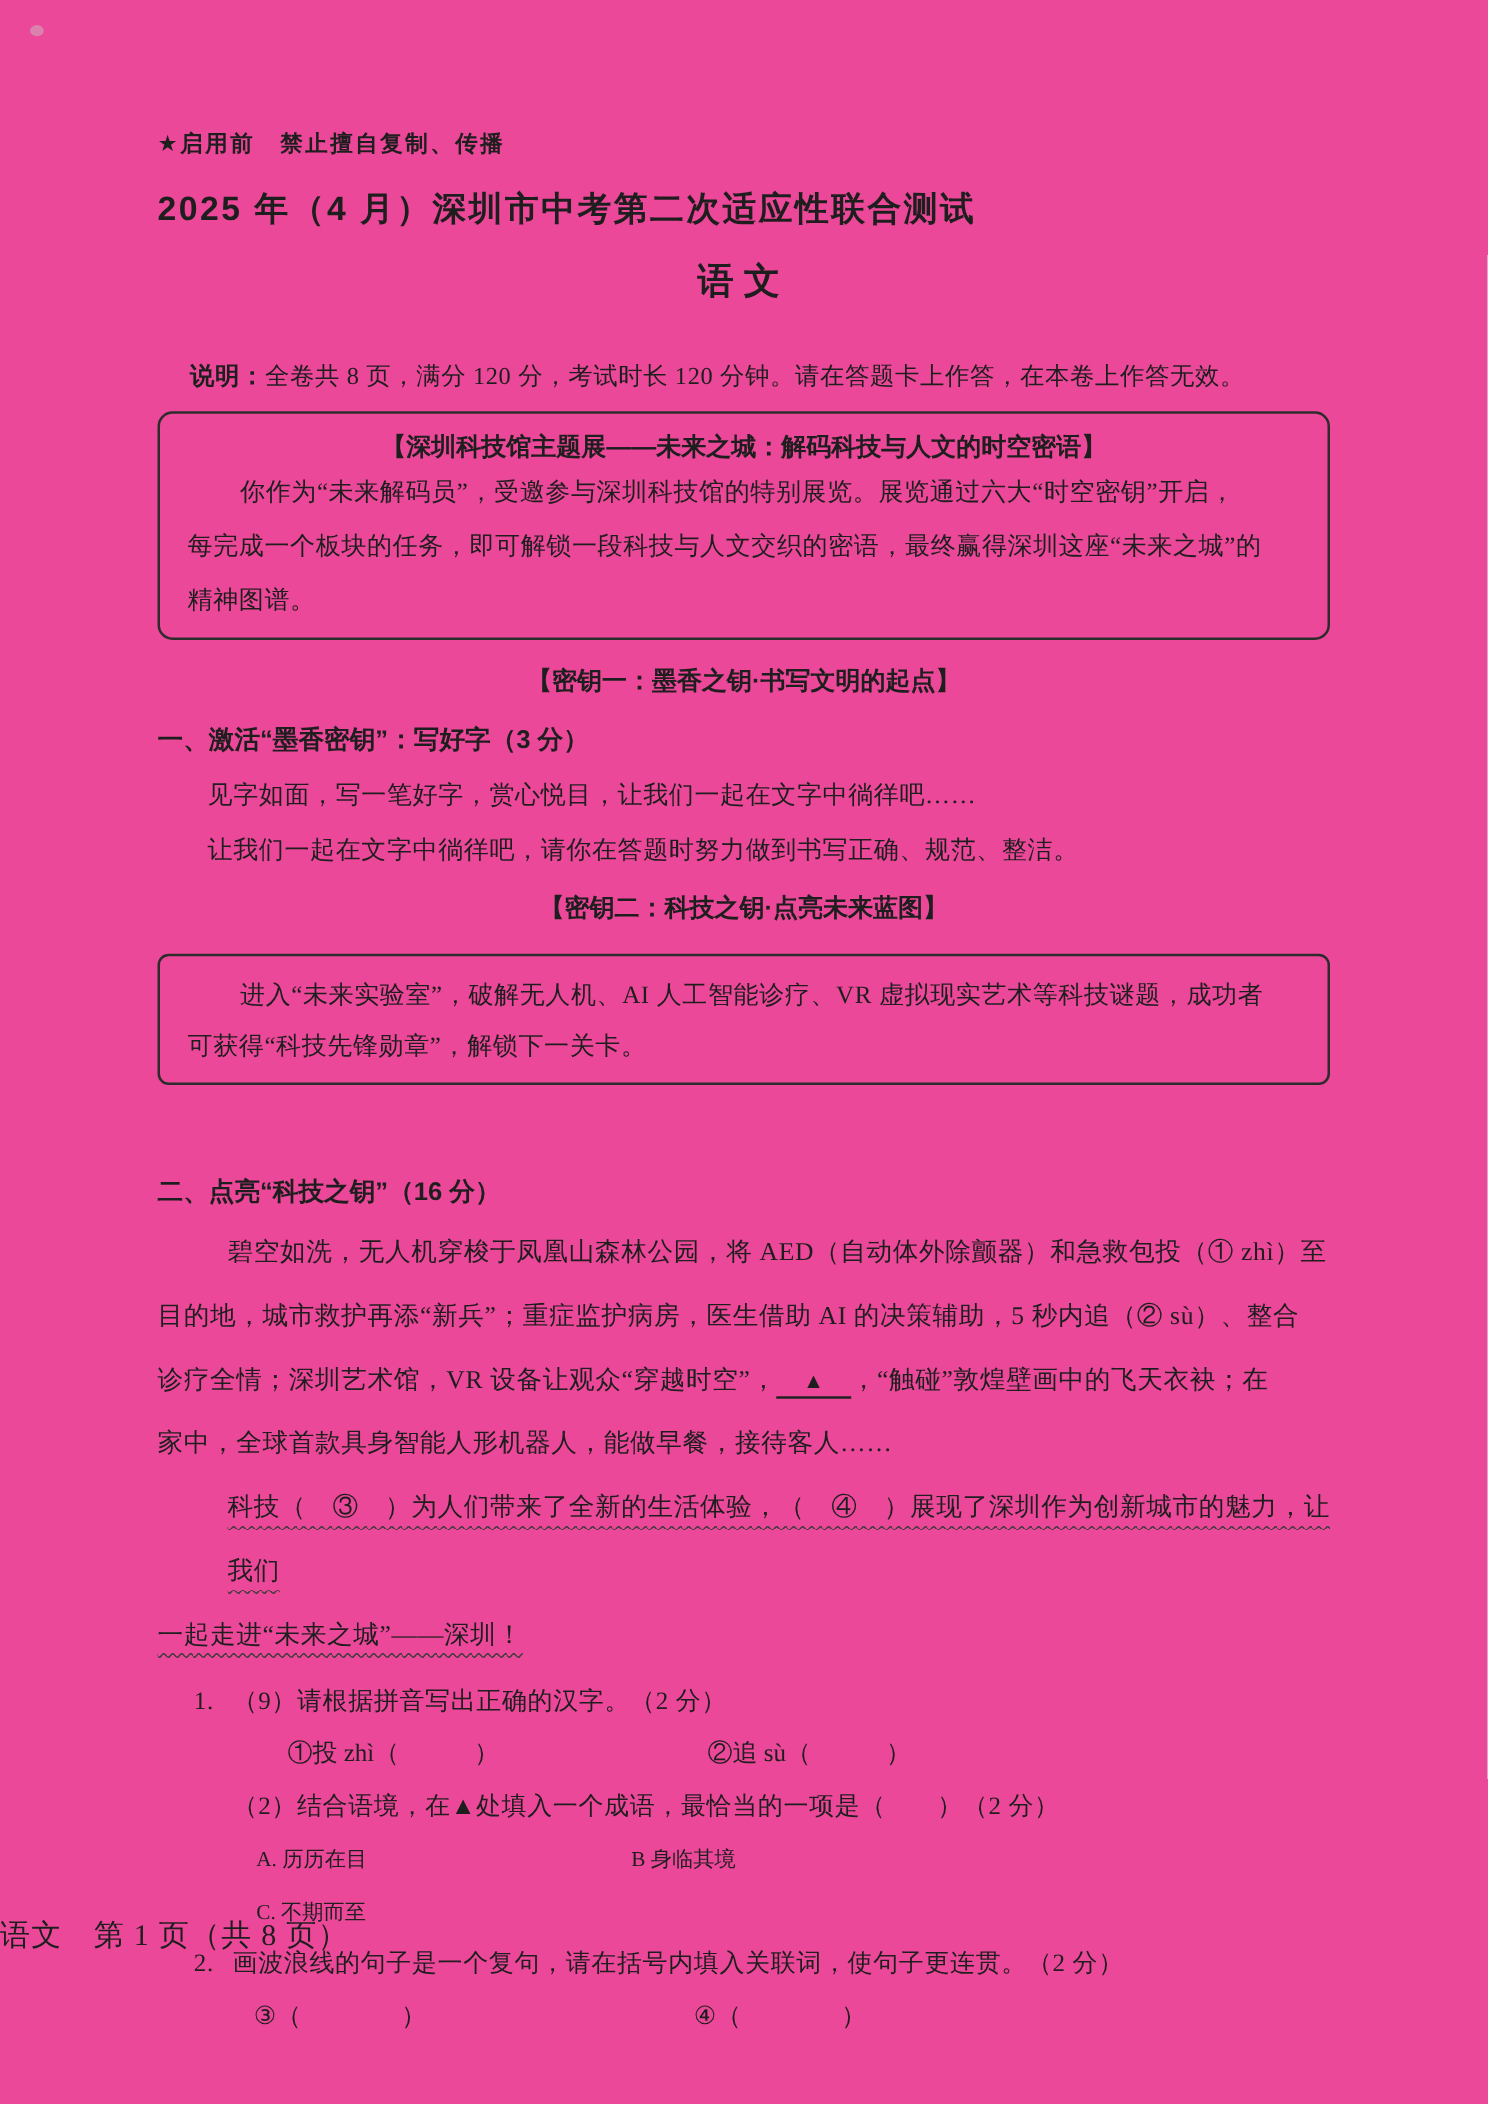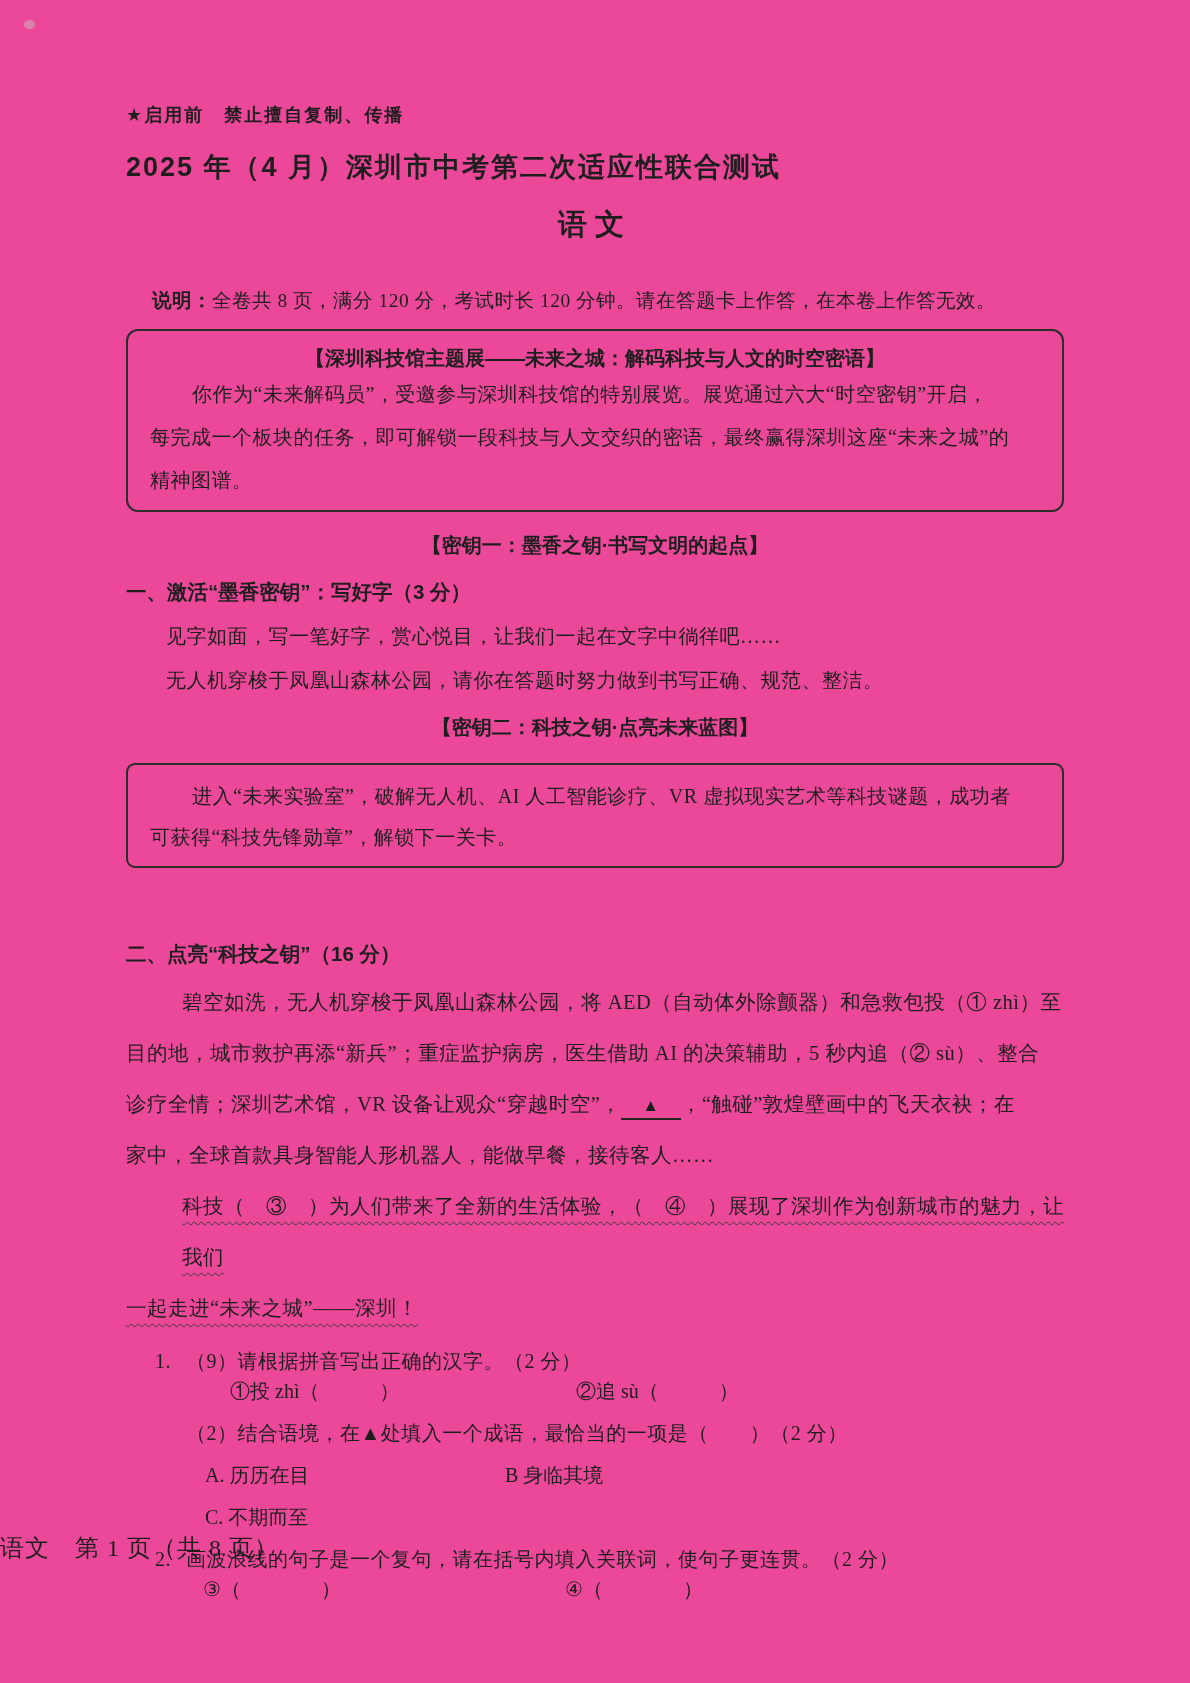--- a/index.html
+++ b/index.html
@@ -36,25 +36,25 @@
 
   .section2{margin-top:72px;}
   .para{margin-top:9px;}
   .pline{font-size:20.5px;line-height:51px;letter-spacing:.5px;}
   .pline.indent{padding-left:56px;}
   .tri-blank{display:inline-block;border-bottom:2px solid #222;padding:0 21px 1px 21px;line-height:22px;font-size:17px;}
   .wavy{text-decoration:underline;text-decoration-style:wavy;text-decoration-color:#3a3a3a;text-decoration-thickness:1.3px;text-underline-offset:8px;}
 
   .q-row{margin-top:13px;display:flex;font-size:20px;line-height:29px;letter-spacing:.5px;padding-left:29px;}
   .q-num{width:31px;flex:0 0 31px;}
-  .blank-row{display:flex;font-size:20px;line-height:30px;gap:10px;}
+  .blank-row{margin-top:12px;display:flex;font-size:20px;line-height:30px;}
   .blank-row .b1{margin-left:104px;width:336px;flex:0 0 336px;}
   .blank-row2 .b1{margin-left:77px;width:352px;flex:0 0 352px;}
   .options{padding-left:79px;}
-  .opt-row{display:flex;margin-top:13px;font-size:20px;line-height:29px;}
+  .opt-row{display:flex;margin-top:13px;font-size:17px;line-height:29px;}
   .opt-cell{width:300px;flex:0 0 300px;}
 
   .footer{position:absolute;left:0;right:0;top:1532px;font-size:24px;letter-spacing:1px;}
 </style>
 </head>
 <body>
 
 <div class="page">
   <div class="smudge"></div>
 
@@ -71,21 +71,21 @@
       <div class="intro-title">【深圳科技馆主题展——未来之城：解码科技与人文的时空密语】</div>
       <div class="boxline indent">你作为“未来解码员”，受邀参与深圳科技馆的特别展览。展览通过六大“时空密钥”开启，</div>
       <div class="boxline">每完成一个板块的任务，即可解锁一段科技与人文交织的密语，最终赢得深圳这座“未来之城”的</div>
       <div class="boxline">精神图谱。</div>
     </div>
 
     <div class="banner">【密钥一：墨香之钥·书写文明的起点】</div>
 
     <div class="section-title">一、激活“墨香密钥”：写好字（3 分）</div>
     <div class="k1-line">见字如面，写一笔好字，赏心悦目，让我们一起在文字中徜徉吧……</div>
-    <div class="k1-line">无人机穿梭于凤凰山森林公园，请你在答题时努力做到书写正确、规范、整洁。</div>
+    <div class="k1-line">让我们一起在文字中徜徉吧，请你在答题时努力做到书写正确、规范、整洁。</div>
 
     <div class="banner">【密钥二：科技之钥·点亮未来蓝图】</div>
 
     <div class="box2">
       <div class="boxline indent">进入“未来实验室”，破解无人机、AI 人工智能诊疗、VR 虚拟现实艺术等科技谜题，成功者</div>
       <div class="boxline">可获得“科技先锋勋章”，解锁下一关卡。</div>
     </div>
 
     <div class="section-title section2">二、点亮“科技之钥”（16 分）</div>
 

